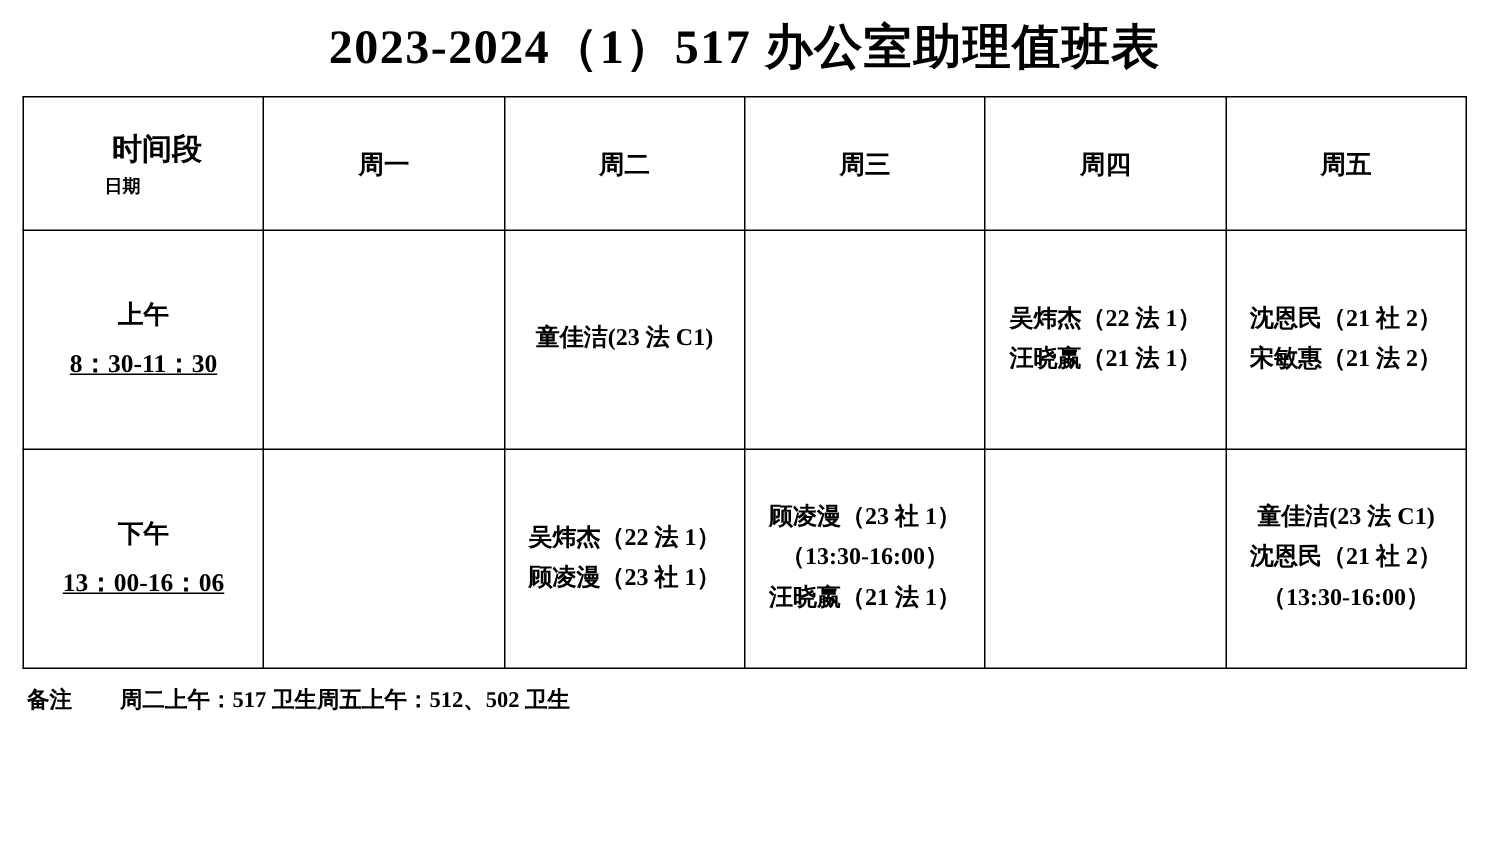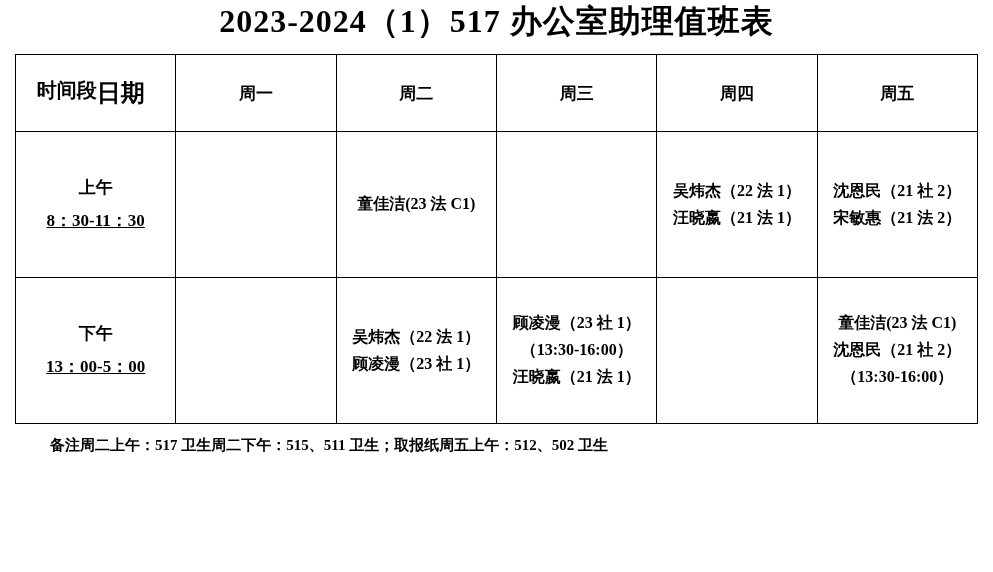--- a/index.html
+++ b/index.html
@@ -18,20 +18,21 @@
     position: relative;
     width: 993px;
     height: 572px;
     box-sizing: border-box;
   }
   .title {
     text-align: center;
     font-size: 32px;
     font-weight: bold;
     letter-spacing: 1px;
+    padding-top: 10px;
     padding-bottom: 10px;
     font-family: "Liberation Serif", "DejaVu Serif", serif;
   }
   table.schedule {
     border-collapse: collapse;
     width: 963px;
     margin: 0 auto;
     table-layout: fixed;
   }
   table.schedule td, table.schedule th {
@@ -50,34 +51,34 @@
     height: 68px;
     font-size: 20px;
   }
   .corner-cell {
     position: relative;
     height: 68px;
     padding: 0;
   }
   .corner-inner {
     display: flex;
-    justify-content: center;
+    flex-direction: column;
     height: 100%;
     line-height: 1.5;
     margin-top: 40px;
   }
   .corner-top {
     text-align: center;
     padding-left: 18px;
     font-size: 20px;
   }
   .corner-bottom {
     text-align: center;
     padding-right: 28px;
-    font-size: 24px;
+    font-size: 12px;
   }
   .period-cell {
     line-height: 1.9;
     font-size: 20px;
   }
   .period-label { display: block; }
   .period-range { display: block; text-decoration: underline; }
   .body-row td {
     height: 145px;
   }
@@ -92,21 +93,20 @@
     font-weight: bold;
   }
   .entry {
     white-space: nowrap;
   }
   .notes {
     margin: 10px 0 0 18px;
     font-size: 15px;
     font-weight: bold;
     line-height: 1.55;
-    text-align: right;
   }
   .notes-row {
     display: flex;
     align-items: flex-start;
   }
   .notes-label {
     width: 62px;
     flex: 0 0 62px;
   }
   .notes-lines {
@@ -172,21 +172,21 @@
         <td>
           <div class="entry-list">
             <span class="entry">沈恩民（21 社 2）</span>
             <span class="entry">宋敏惠（21 法 2）</span>
           </div>
         </td>
       </tr>
       <tr class="body-row">
         <td class="period-cell">
           <span class="period-label">下午</span>
-          <span class="period-range">13：00-5：00</span>
+          <span class="period-range">13：00-16：06</span>
         </td>
         <td>
           <div class="entry-list"></div>
         </td>
         <td>
           <div class="entry-list">
             <span class="entry">吴炜杰（22 法 1）</span>
             <span class="entry">顾凌漫（23 社 1）</span>
           </div>
         </td>
@@ -209,19 +209,18 @@
         </td>
       </tr>
     </tbody>
   </table>
 
   <div class="notes">
     <div class="notes-row">
       <div class="notes-label">备注</div>
       <div class="notes-lines">
         <span class="note-line">周二上午：517 卫生</span>
-        <span class="note-line">周二下午：515、511 卫生；取报纸</span>
         <span class="note-line">周五上午：512、502 卫生</span>
       </div>
     </div>
   </div>
 
 </div>
 
 </body></html>

